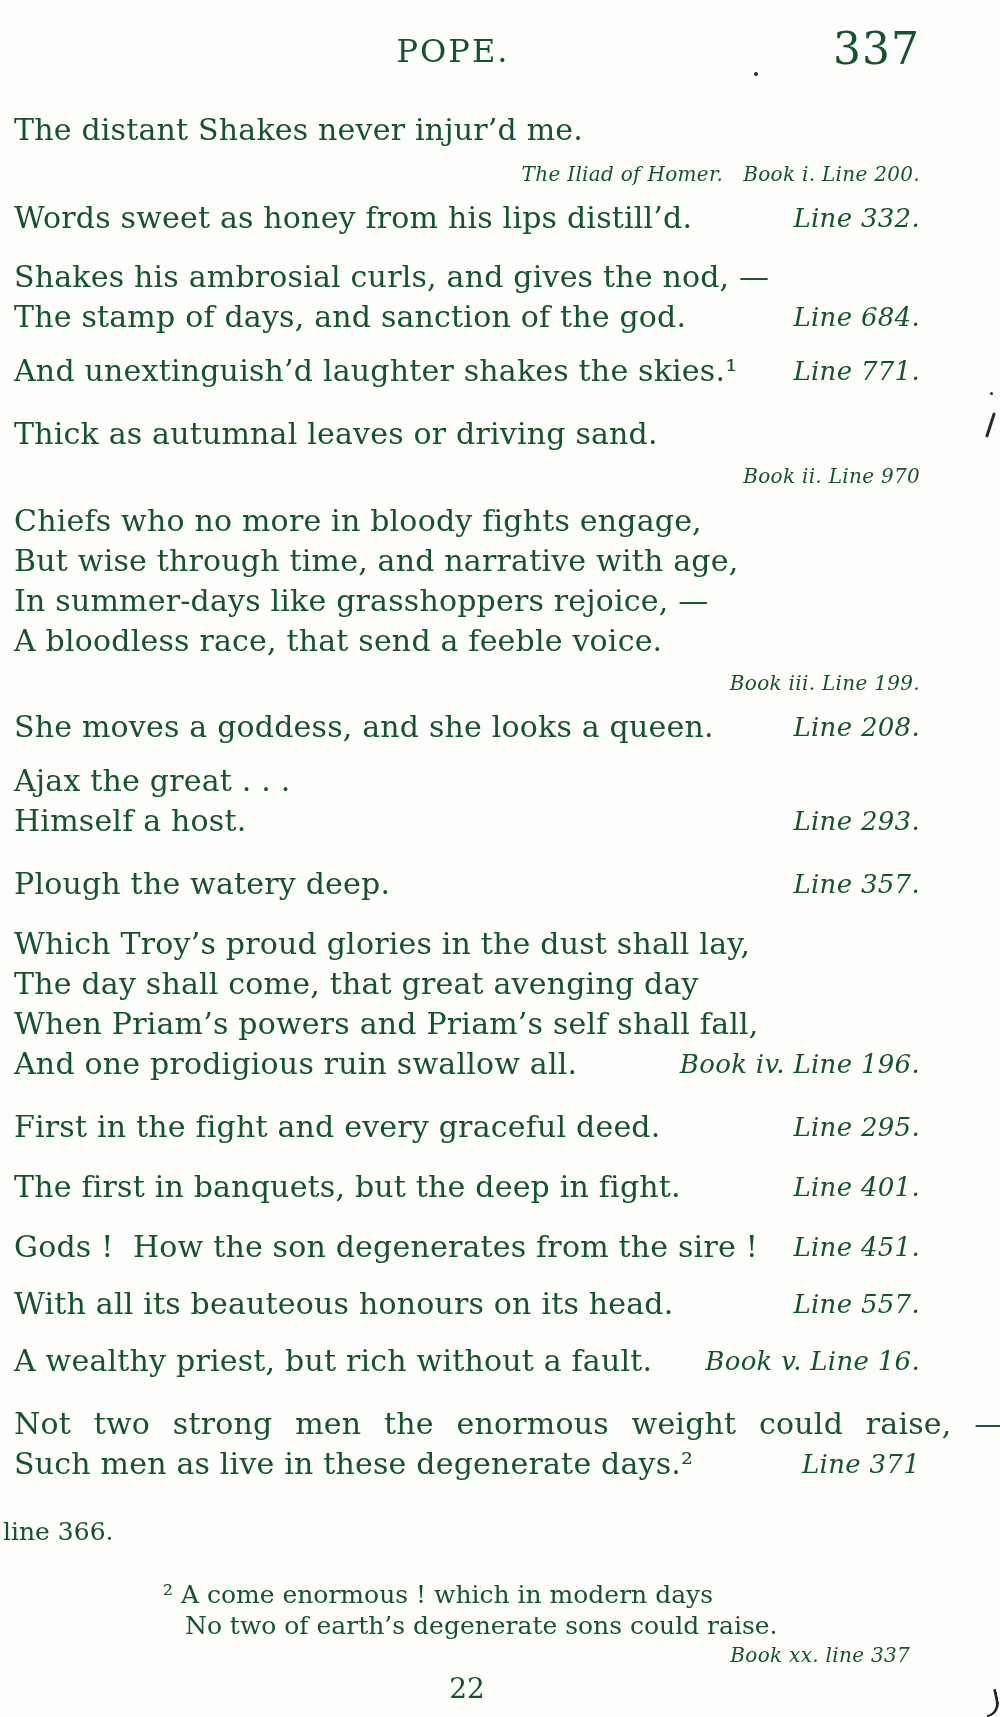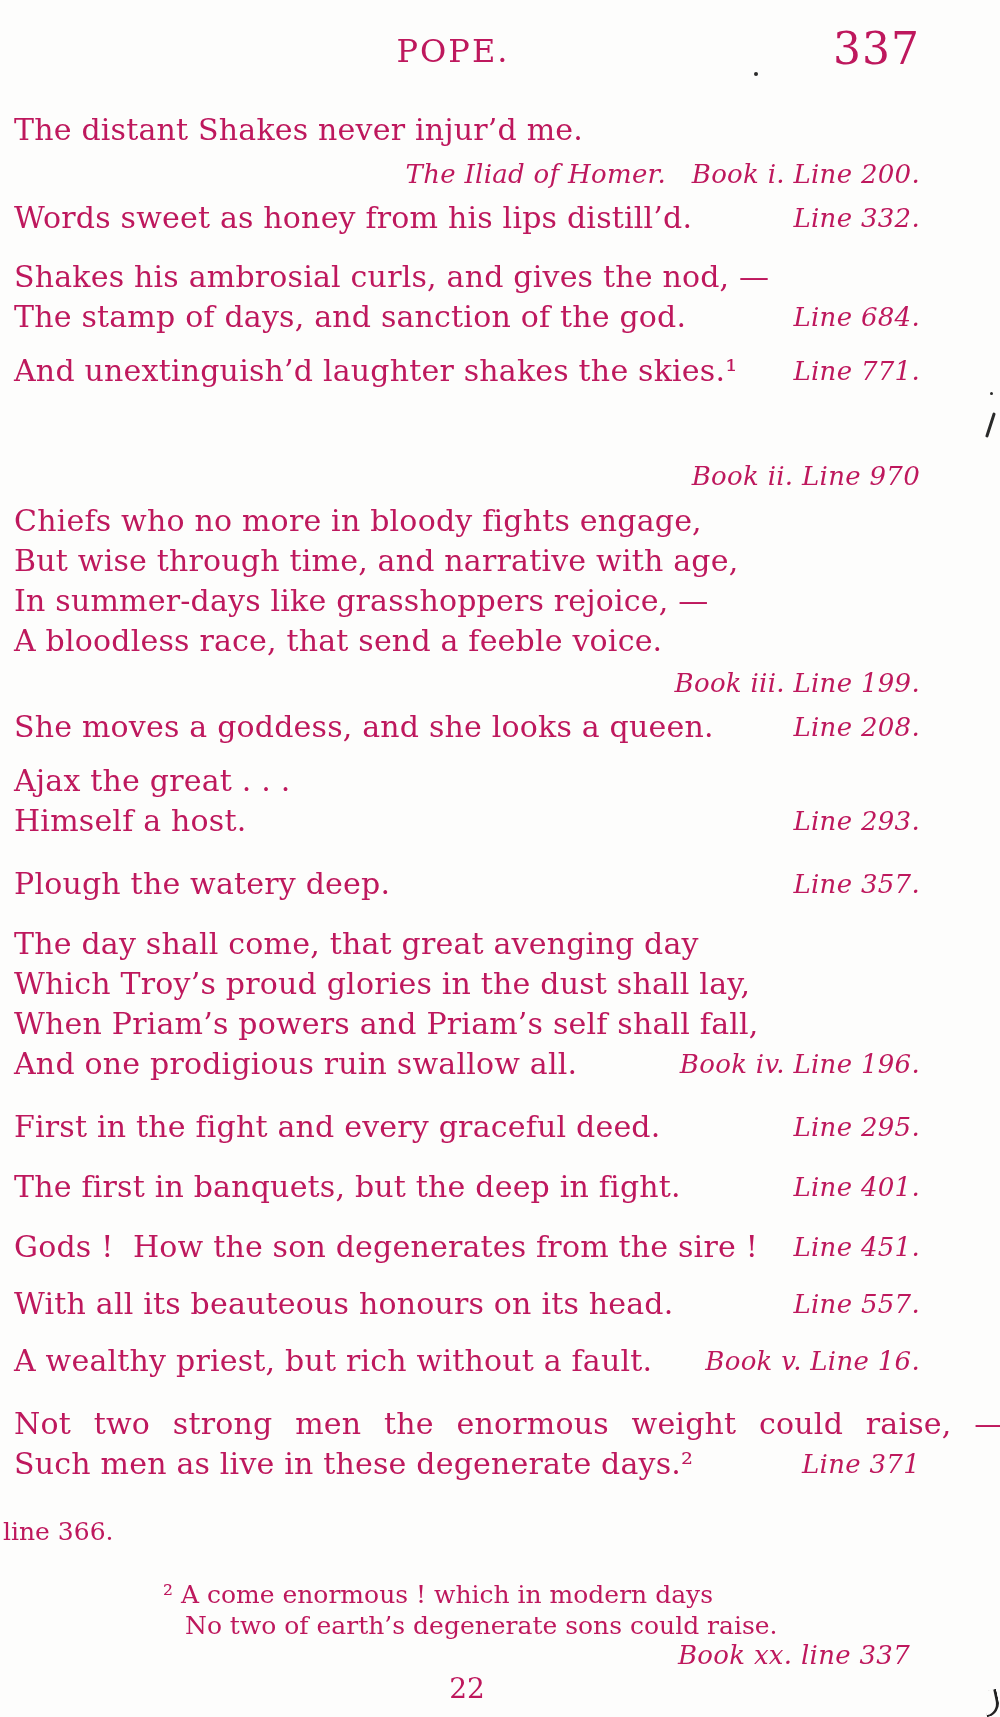--- a/index.html
+++ b/index.html
@@ -3,41 +3,41 @@
 <meta charset="utf-8">
 <style>
   html,body { margin:0; padding:0; }
   body {
     width:1000px; height:1717px;
     background:#fdfdfc;
     font-family:"DejaVu Serif", serif;
   }
   .page {
     position:relative; width:1000px; height:1717px;
-    background:#fdfdfc; color:#be185d; overflow:hidden;
+    background:#fdfdfc; color:#14532d; overflow:hidden;
   }
   .content { position:absolute; left:14px; top:0; width:906px; height:100%; }
 
   .header-title {
     position:absolute; top:31px; left:0; width:100%;
     text-align:center; font-size:32px; line-height:40px; letter-spacing:2px;
   }
   .header-title span { position:relative; left:-14px; }
   .page-number {
     position:absolute; top:27px; right:0;
     font-size:44px; line-height:44px; letter-spacing:1px;
   }
 
   .quote { position:absolute; left:0; width:100%; font-size:30px; line-height:40px; letter-spacing:0.2px; }
   .quote .qlines div { white-space:pre; }
   .cite { font-style:italic; font-size:26px; letter-spacing:0.3px; }
   .quote .cite { position:absolute; right:0; bottom:0; line-height:40px; white-space:pre; }
   .cite-line {
     position:absolute; left:0; width:100%; text-align:right;
-    font-style:italic; font-size:26px; line-height:40px; letter-spacing:0.3px; white-space:pre;
+    font-style:italic; font-size:20px; line-height:40px; letter-spacing:0.3px; white-space:pre;
   }
   .ws-first .qlines div:first-child { word-spacing:13px; }
 
   .footnote { position:absolute; font-size:25px; line-height:31px; }
   .footnote div { white-space:pre; }
   #fn1 { left:0; top:1516px; width:100%; }
   #fn1 .fl1 { padding-left:14px; word-spacing:9px; }
   #fn1 .fl2 { margin-left:-11px; }
   #fn2 { left:149px; top:1579px; }
   #fn2 .fl2 { padding-left:22px; }
@@ -90,20 +90,25 @@
       <span class="cite">Line 684.</span>
     </div>
 
     <div class="quote" style="top:351px">
       <div class="qlines">
           <div>And unextinguish’d laughter shakes the skies.¹</div>
         </div>
       <span class="cite">Line 771.</span>
     </div>
 
+    <div class="quote" style="top:414px">
+      <div class="qlines">
+          <div>Thick as autumnal leaves or driving sand.</div>
+        </div>
+    </div>
     <div class="cite-line" style="top:456px">Book ii. Line 970</div>
 
     <div class="quote" style="top:501px">
       <div class="qlines">
           <div>Chiefs who no more in bloody fights engage,</div>
           <div>But wise through time, and narrative with age,</div>
           <div>In summer-days like grasshoppers rejoice, —</div>
           <div>A bloodless race, that send a feeble voice.</div>
         </div>
     </div>
@@ -126,22 +131,22 @@
 
     <div class="quote" style="top:864px">
       <div class="qlines">
           <div>Plough the watery deep.</div>
         </div>
       <span class="cite">Line 357.</span>
     </div>
 
     <div class="quote" style="top:924px">
       <div class="qlines">
+          <div>Which Troy’s proud glories in the dust shall lay,</div>
           <div>The day shall come, that great avenging day</div>
-          <div>Which Troy’s proud glories in the dust shall lay,</div>
           <div>When Priam’s powers and Priam’s self shall fall,</div>
           <div>And one prodigious ruin swallow all.</div>
         </div>
       <span class="cite">Book iv. Line 196.</span>
     </div>
 
     <div class="quote" style="top:1107px">
       <div class="qlines">
           <div>First in the fight and every graceful deed.</div>
         </div>

